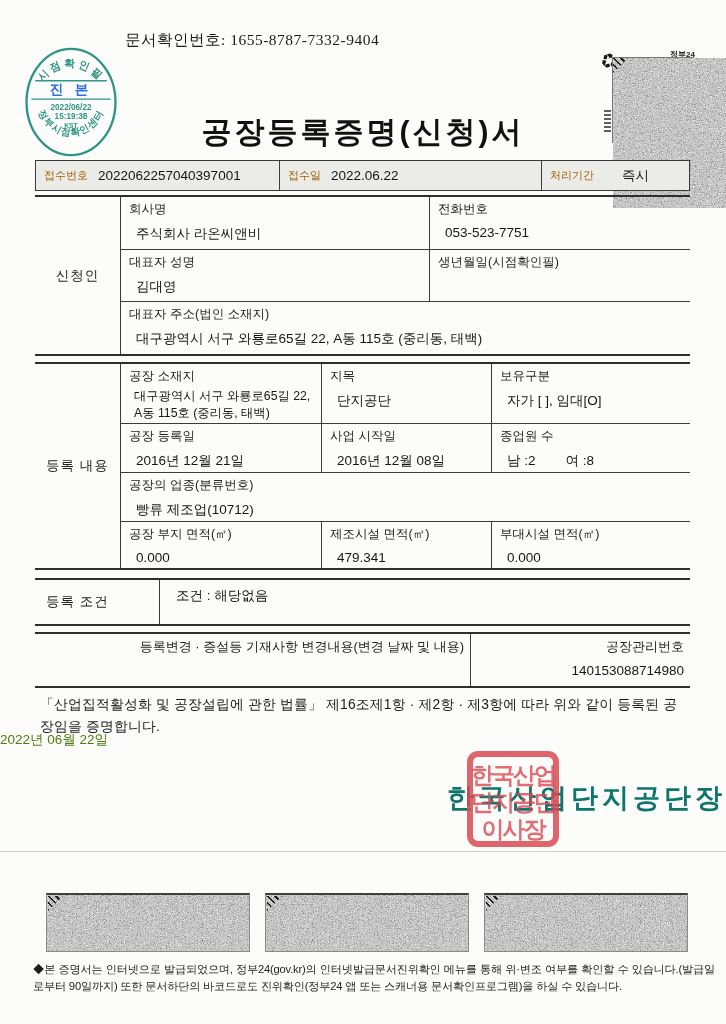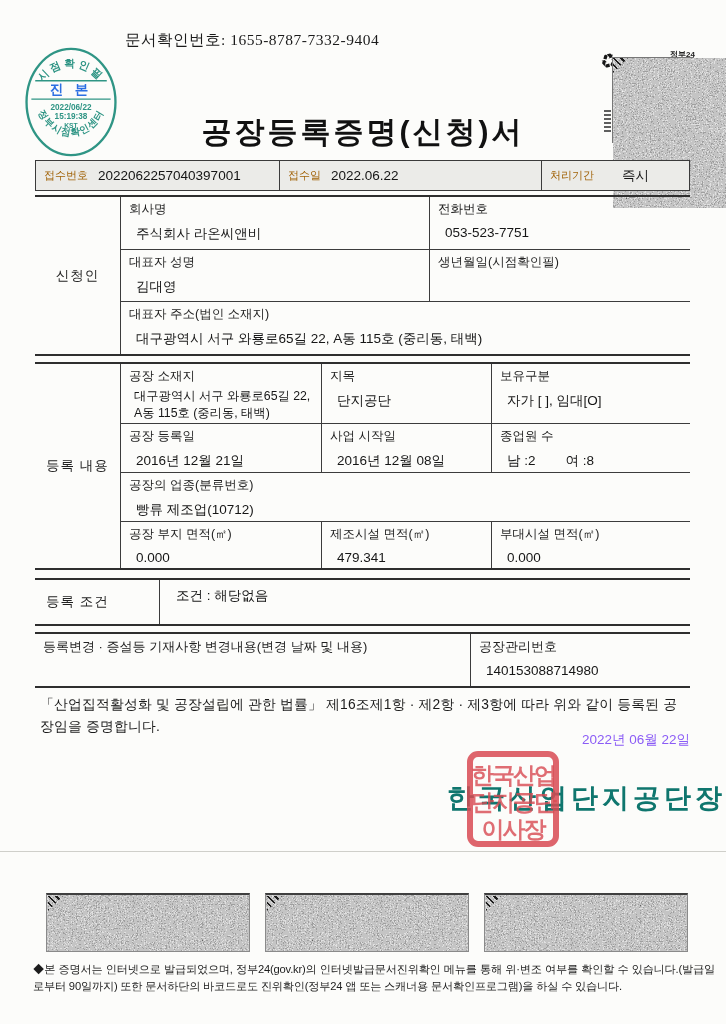--- a/index.html
+++ b/index.html
@@ -49,22 +49,22 @@
   .rcell{display:flex;align-items:center;height:100%;box-sizing:border-box;padding:0 8px;}
   .rcell + .rcell{border-left:1.2px solid #3c3c3c;}
   .rlabel{font-size:11px;color:#a16207;margin-right:10px;white-space:nowrap;}
   .rvalue{font-size:13.5px;color:#141414;white-space:nowrap;}
   
   .statement{
     position:absolute;left:40px;top:694px;width:648px;
     font-size:13.8px;line-height:1.62;color:#1a1a1a;letter-spacing:.2px;
   }
   .cert-date{
-    position:absolute;left:0;top:731px;width:690px;text-align:right;
-    font-size:13.5px;color:#8b5cf6;
+    position:absolute;left:0;top:731px;width:690px;
+    font-size:13.5px;color:#4d7c0f;
   }
   .issuer{
     position:absolute;left:0;top:780px;width:726px;text-align:right;
     font-size:27px;font-weight:600;letter-spacing:4px;color:#0f766e;
   }
   .seal{position:absolute;left:466px;top:750px;width:94px;height:98px;}
   .thin-rule{position:absolute;left:0;top:851px;width:726px;height:1px;background:#cfcfca;}
   
   .bc{position:absolute;top:893px;width:204px;height:59px;border:1px solid #8a8a8a;border-top:2px solid #3f3f3f;box-sizing:border-box;background:#dcdcda;}
   .bc svg{display:block;width:100%;height:100%;}
@@ -237,21 +237,21 @@
     <div class="contcol">
       <div class="trow">
         <div class="tcell" style="flex:1">
           <div class="cvalue" style="margin-top:3px;padding-left:8px;">조건 : 해당없음</div>
         </div>
       </div>
     </div>
   </div>
 
   <div class="tbl" style="top:632px;height:56px;">
-    <div class="contcol" style="border-left:none;">
+    <div class="contcol" style="border-left:none;text-align:right;">
       <div class="trow">
         <div class="tcell" style="width:435px">
           <div class="clabel" style="font-size:13px">등록변경 · 증설등 기재사항 변경내용(변경 날짜 및 내용)</div>
         </div>
         <div class="tcell" style="flex:1">
           <div class="clabel" style="font-size:13px">공장관리번호</div>
           <div class="cvalue">140153088714980</div>
         </div>
       </div>
     </div>

